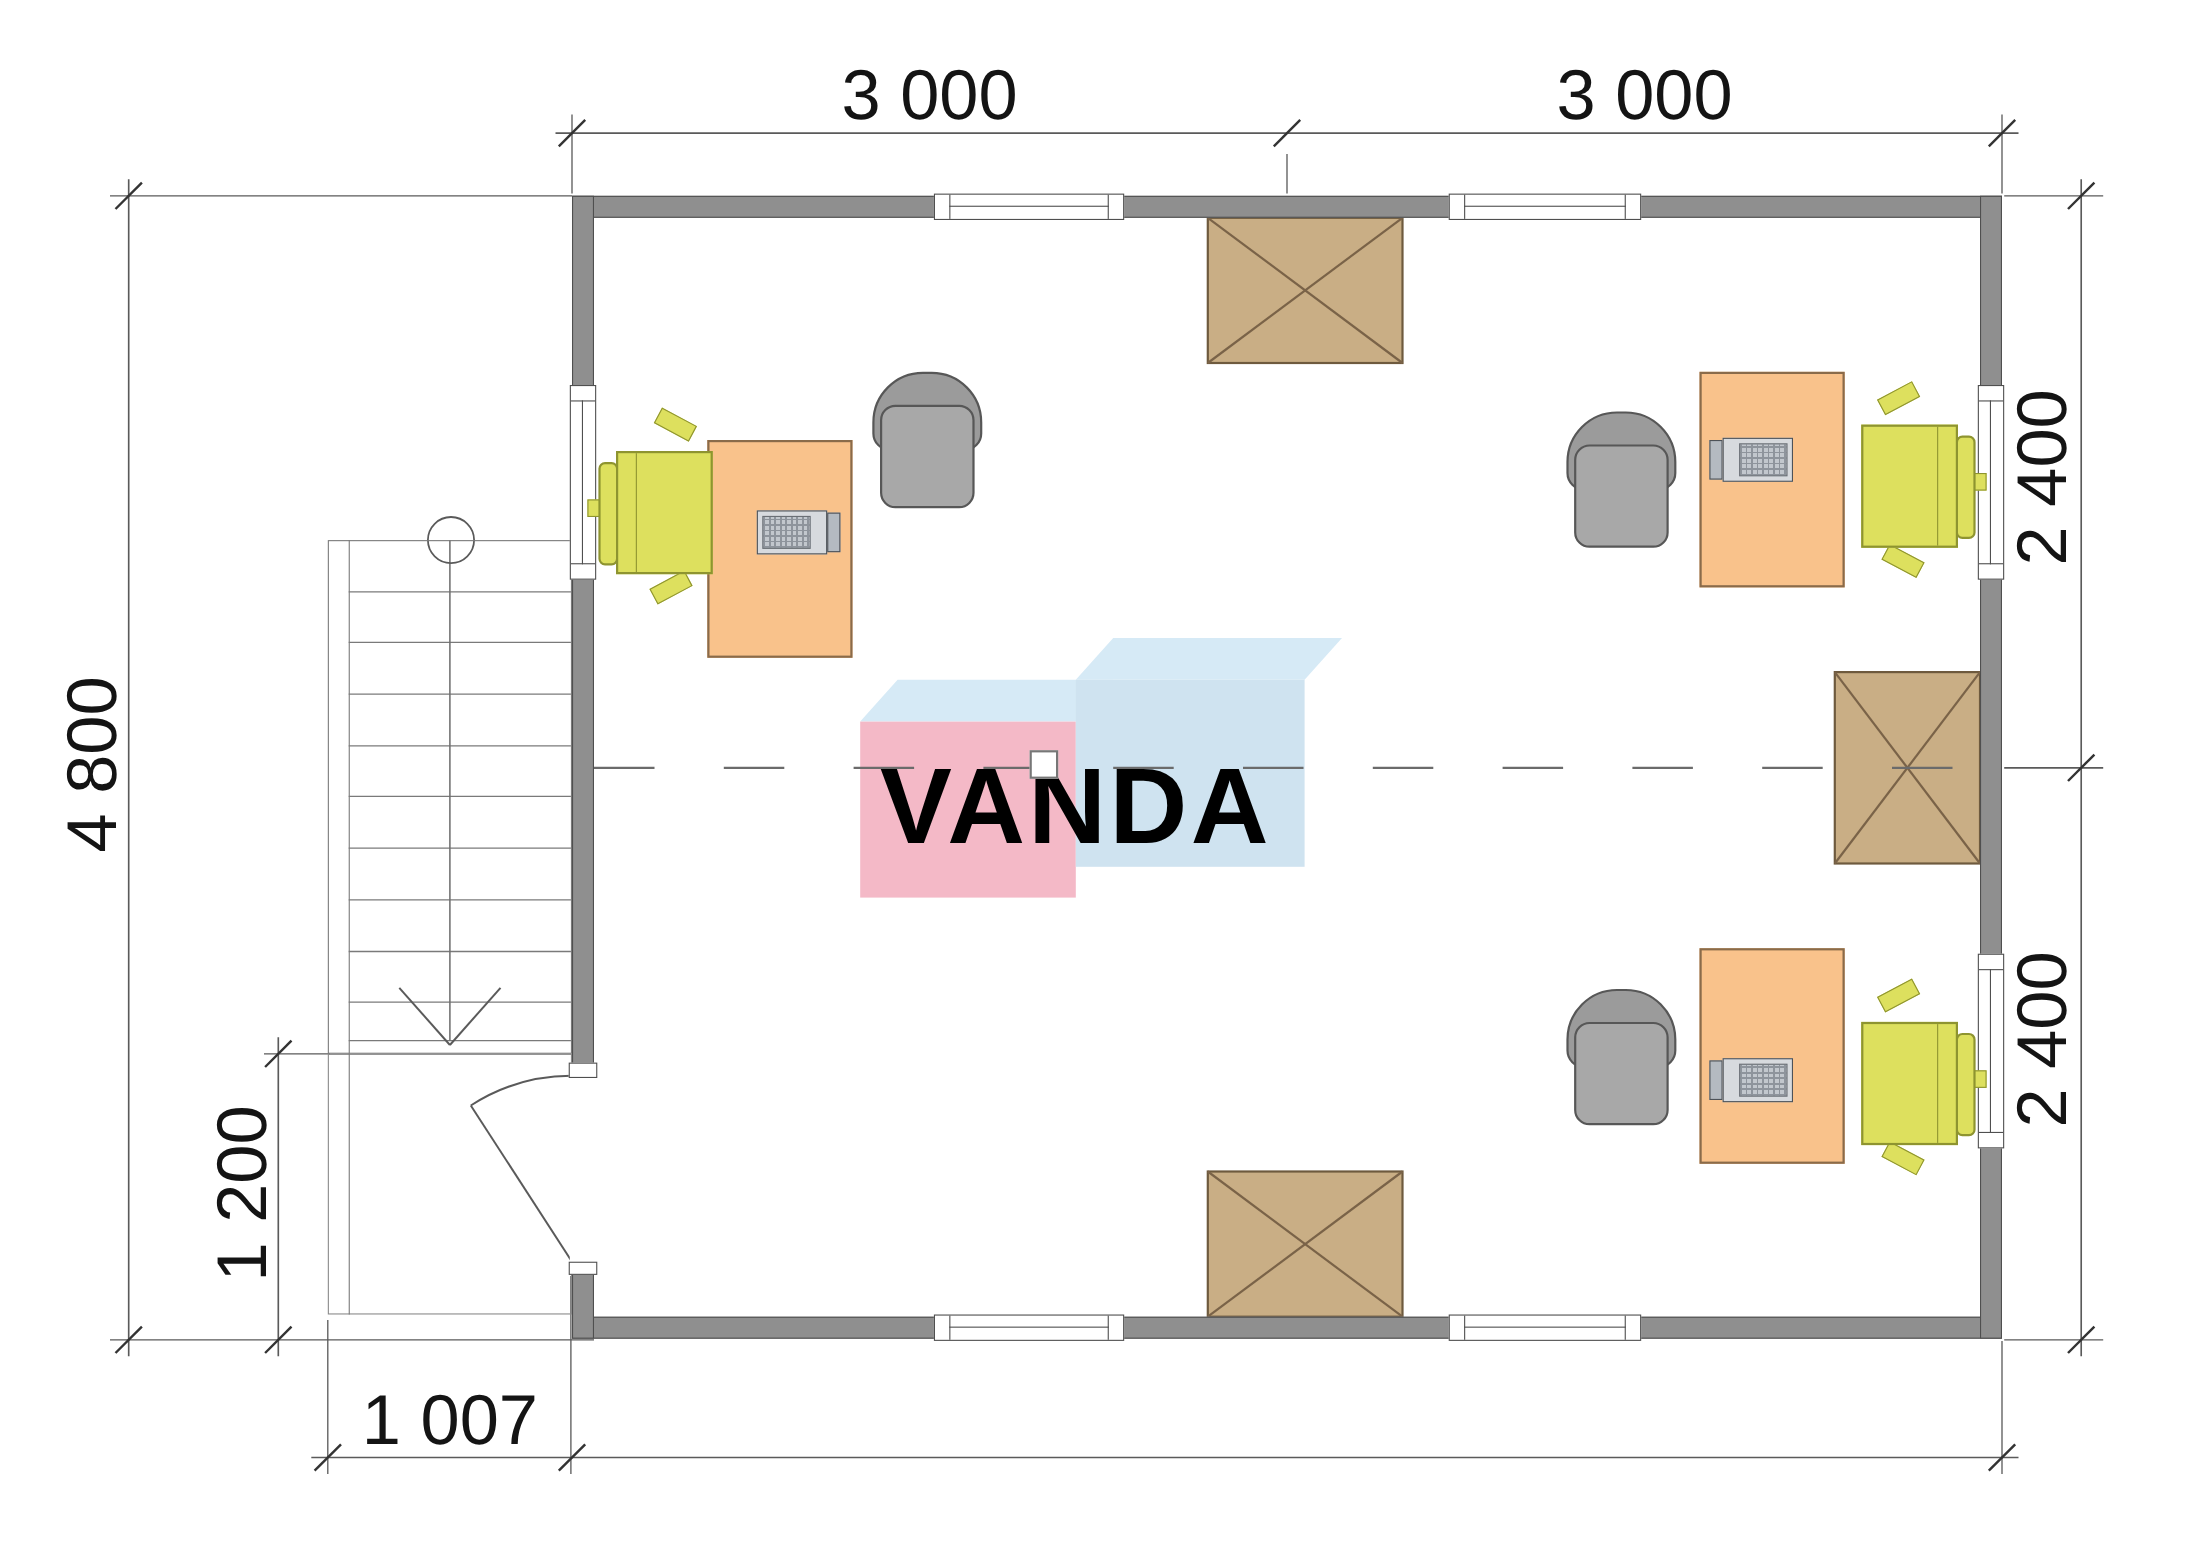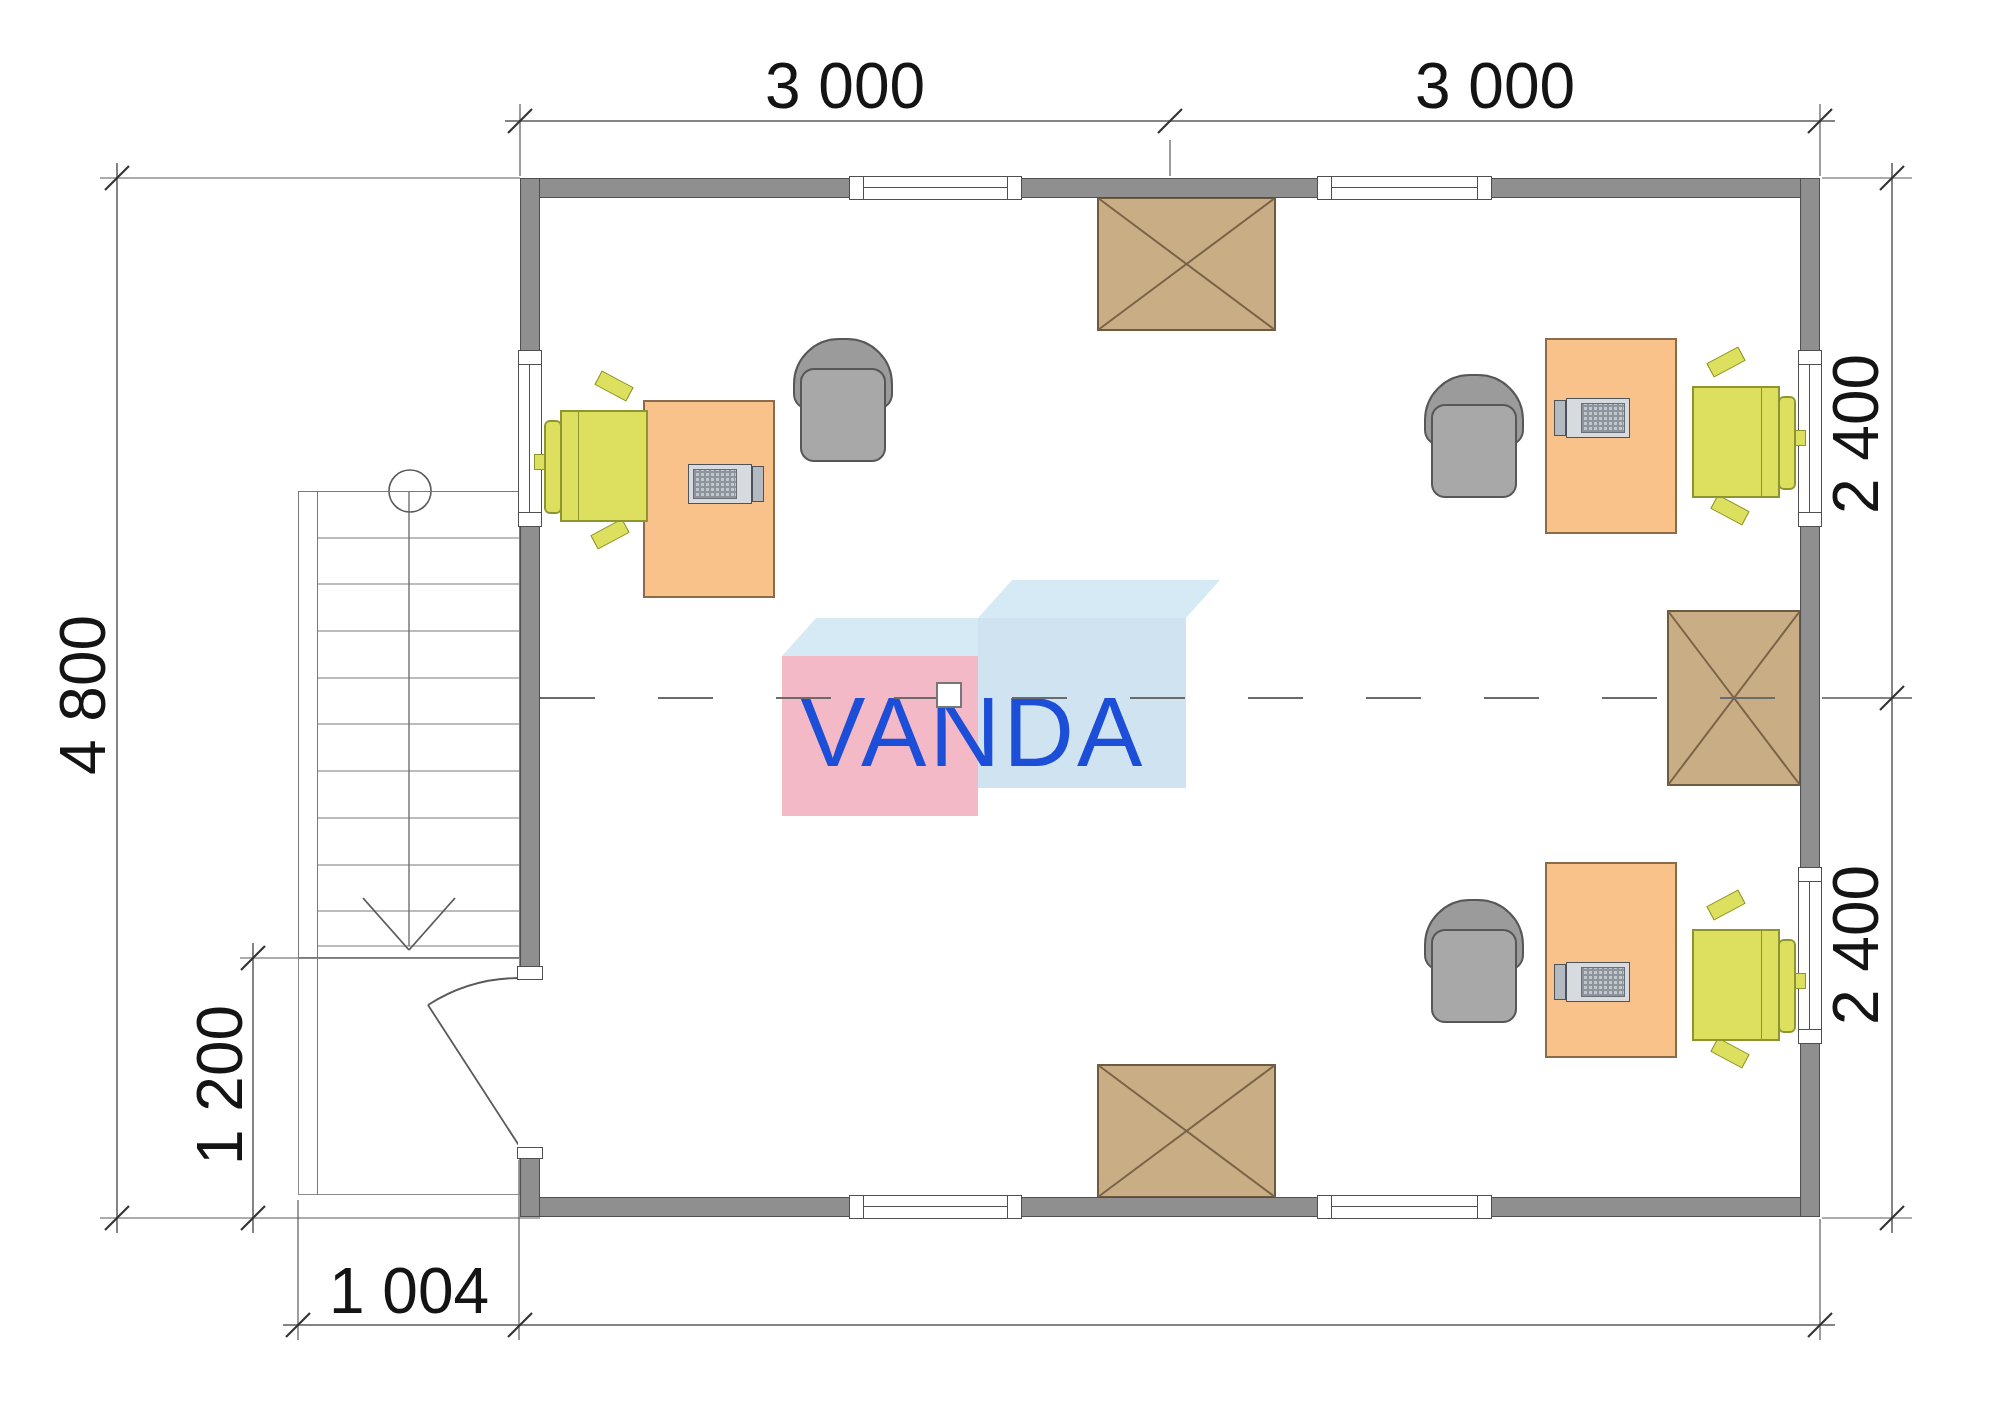--- a/index.html
+++ b/index.html
@@ -35,22 +35,22 @@
   .armchair .back{position:absolute;left:0;top:0;width:100px;height:72px;background:#9b9b9b;border:2px solid #575757;border-radius:46px 46px 16px 16px;box-sizing:border-box;}
   .armchair .seat{position:absolute;left:7px;top:30px;width:86px;height:94px;background:#a8a8a8;border:2px solid #575757;border-radius:14px;box-sizing:border-box;}
   .laptop{position:absolute;z-index:42;width:78px;height:40px;}
   .laptop .base{position:absolute;background:#d7dade;border:1.5px solid #4d5258;box-sizing:border-box;}
   .laptop .keys{position:absolute;background-color:#c2c7cd;background-image:repeating-linear-gradient(0deg,#8e949c 0 1.5px,transparent 1.5px 5px),repeating-linear-gradient(90deg,#8e949c 0 1.5px,transparent 1.5px 5px);border:1px solid #6a6f75;box-sizing:border-box;}
   .laptop .screen{position:absolute;background:#b4bac1;border:1.5px solid #4d5258;box-sizing:border-box;}
   
   .dim{position:absolute;font-size:64px;color:#141414;white-space:nowrap;transform:translate(-50%,-50%);z-index:50;}
   .dim.rot{transform:translate(-50%,-50%) rotate(-90deg);}
   
-  #wm-text{position:absolute;left:800px;top:676px;width:400px;font-size:98px;font-weight:normal;
-           letter-spacing:3px;color:#1d4ed8;z-index:6;}
+  #wm-text{position:absolute;left:800px;top:676px;width:400px;font-size:98px;font-weight:bold;
+           letter-spacing:3px;color:#000000;z-index:6;}
   .sq{position:absolute;left:936px;top:682px;width:26px;height:26px;background:#fff;border:2px solid #777;box-sizing:border-box;z-index:44;}
 </style>
 </head>
 <body>
 
 <div id="canvas">
 
   <svg class="layer" style="z-index:5">
     <polygon points="782,656 816,618 1012,618 978,656" fill="#d6eaf6"></polygon>
     <rect x="782" y="656" width="196" height="160" fill="#f4b9c7"></rect>
@@ -251,15 +251,15 @@
   </div>
 
   <div class="sq"></div>
 
   <div class="dim" style="left:845px;top:86px;">3 000</div>
   <div class="dim" style="left:1495px;top:86px;">3 000</div>
   <div class="dim rot" style="left:83px;top:695px;">4 800</div>
   <div class="dim rot" style="left:220px;top:1085px;">1 200</div>
   <div class="dim rot" style="left:1856px;top:434px;">2 400</div>
   <div class="dim rot" style="left:1856px;top:945px;">2 400</div>
-  <div class="dim" style="left:409px;top:1291px;">1 004</div>
+  <div class="dim" style="left:409px;top:1291px;">1 007</div>
 
 </div>
 
 </body></html>

